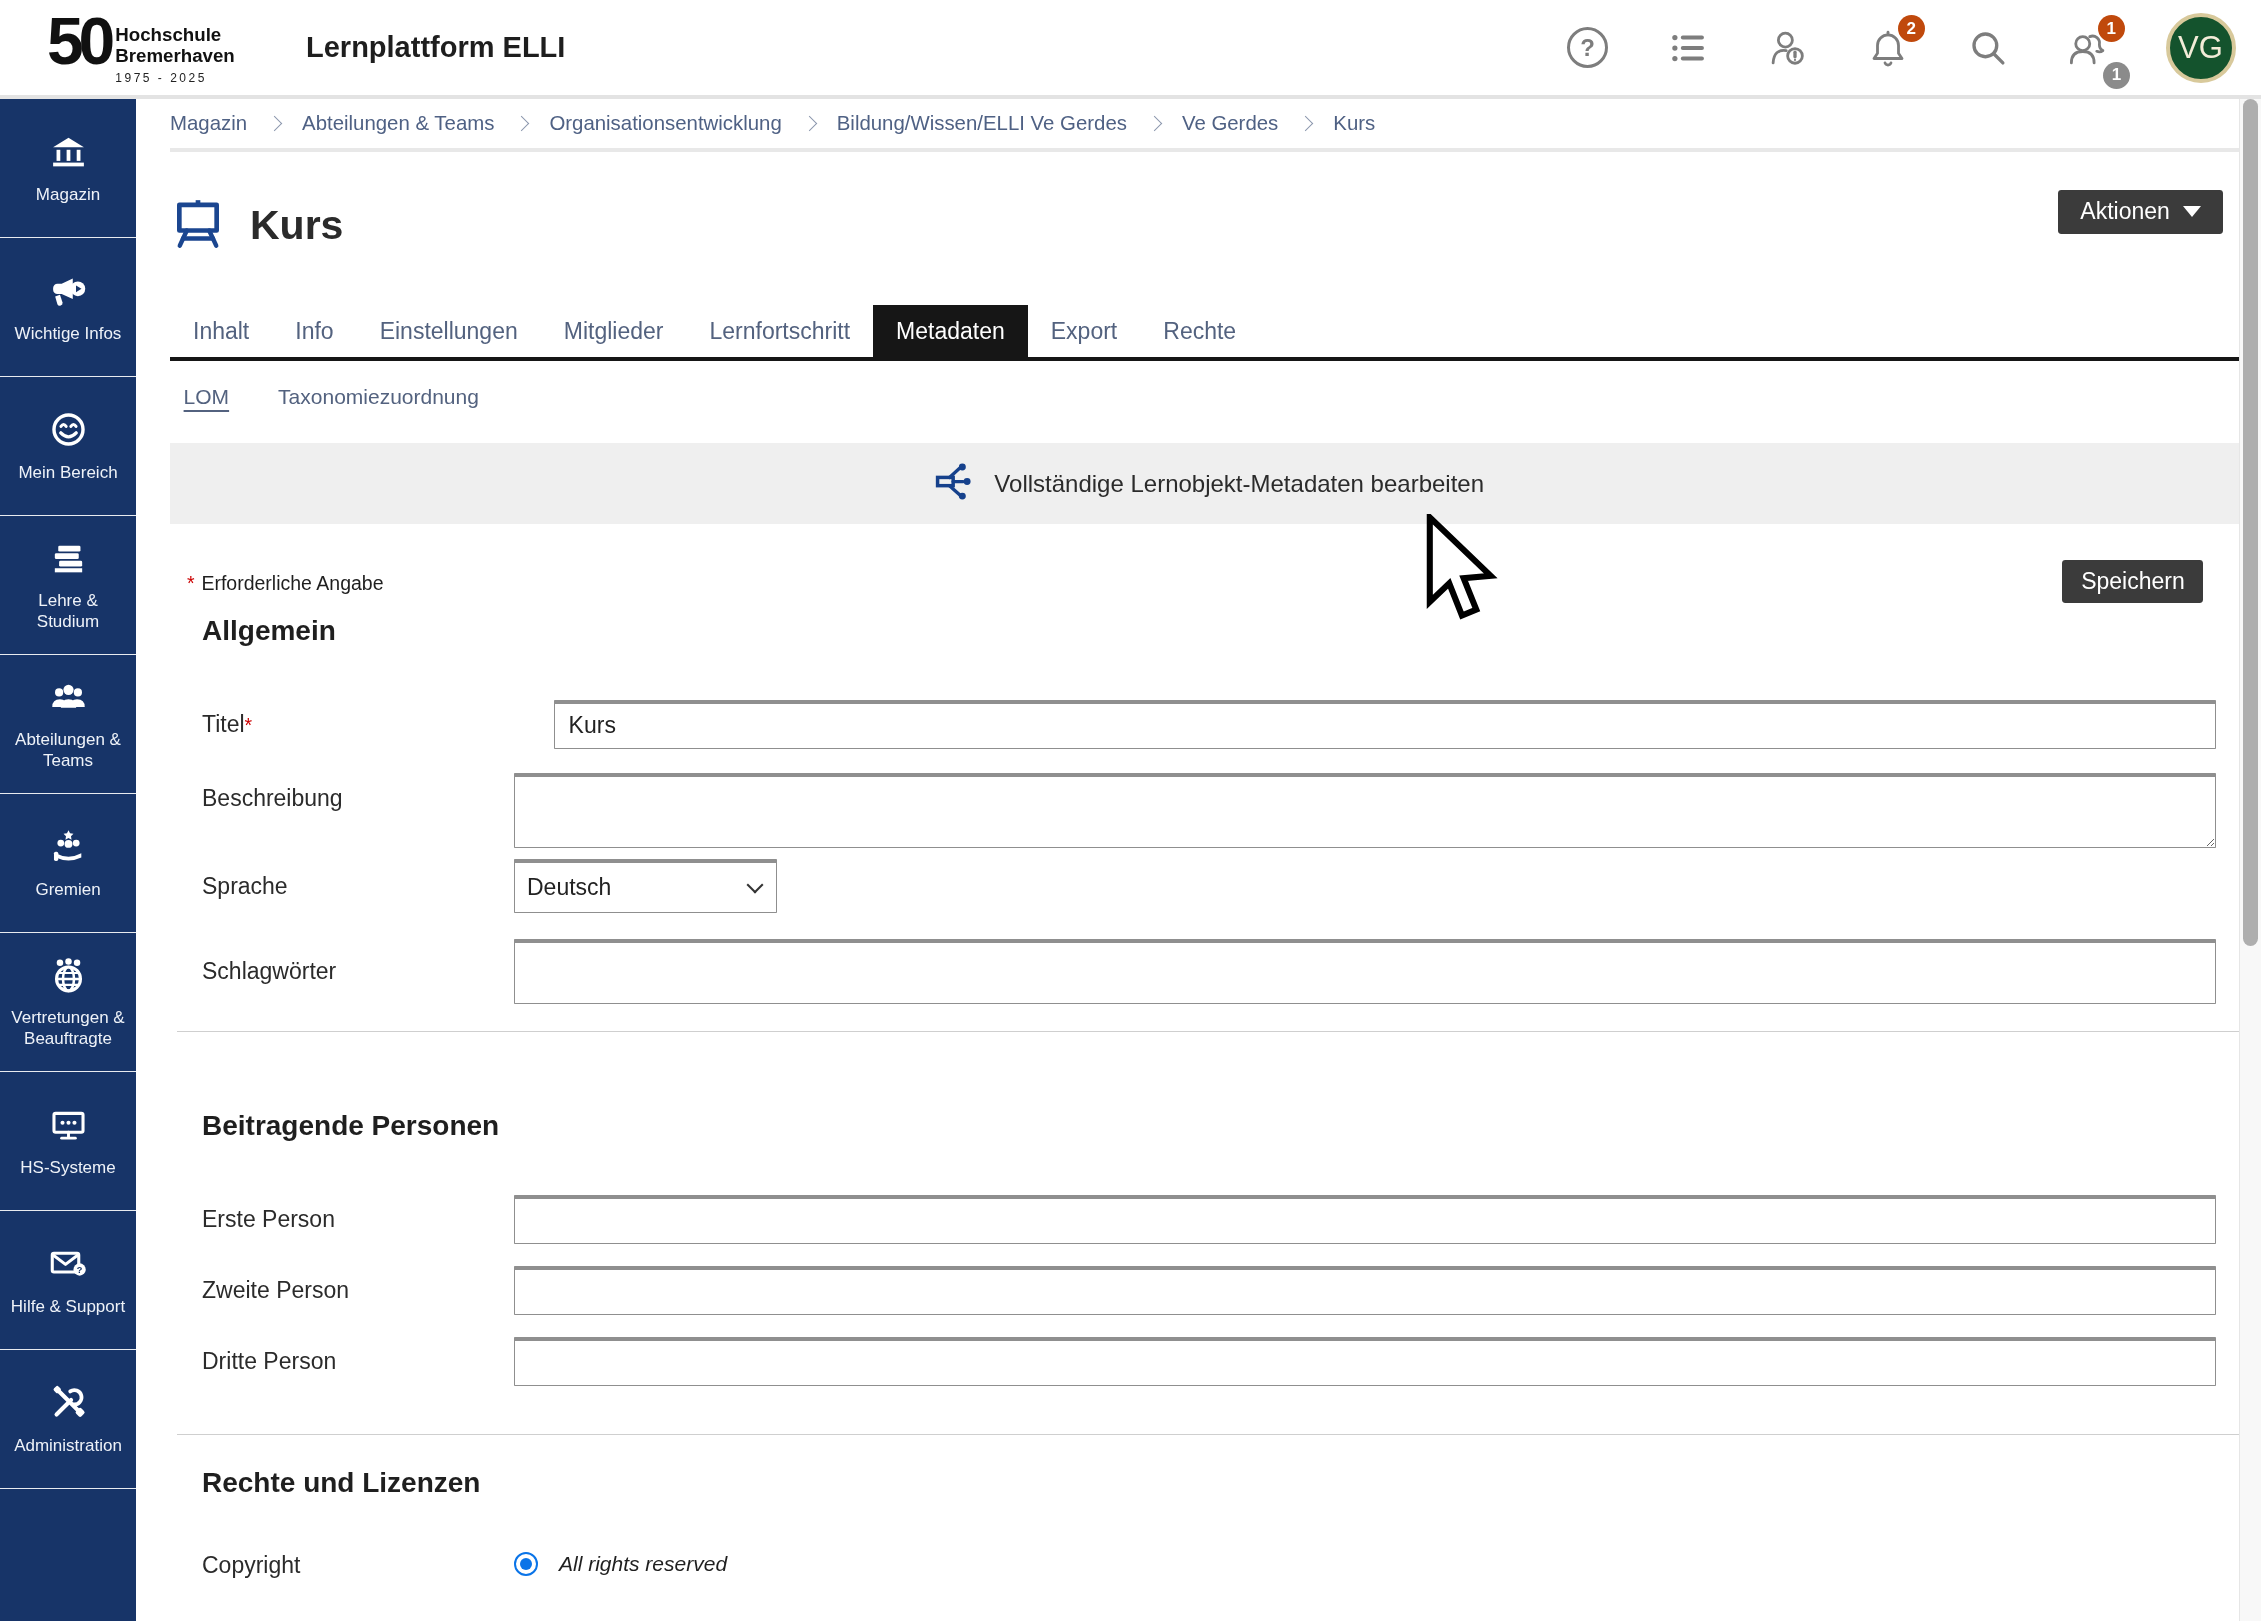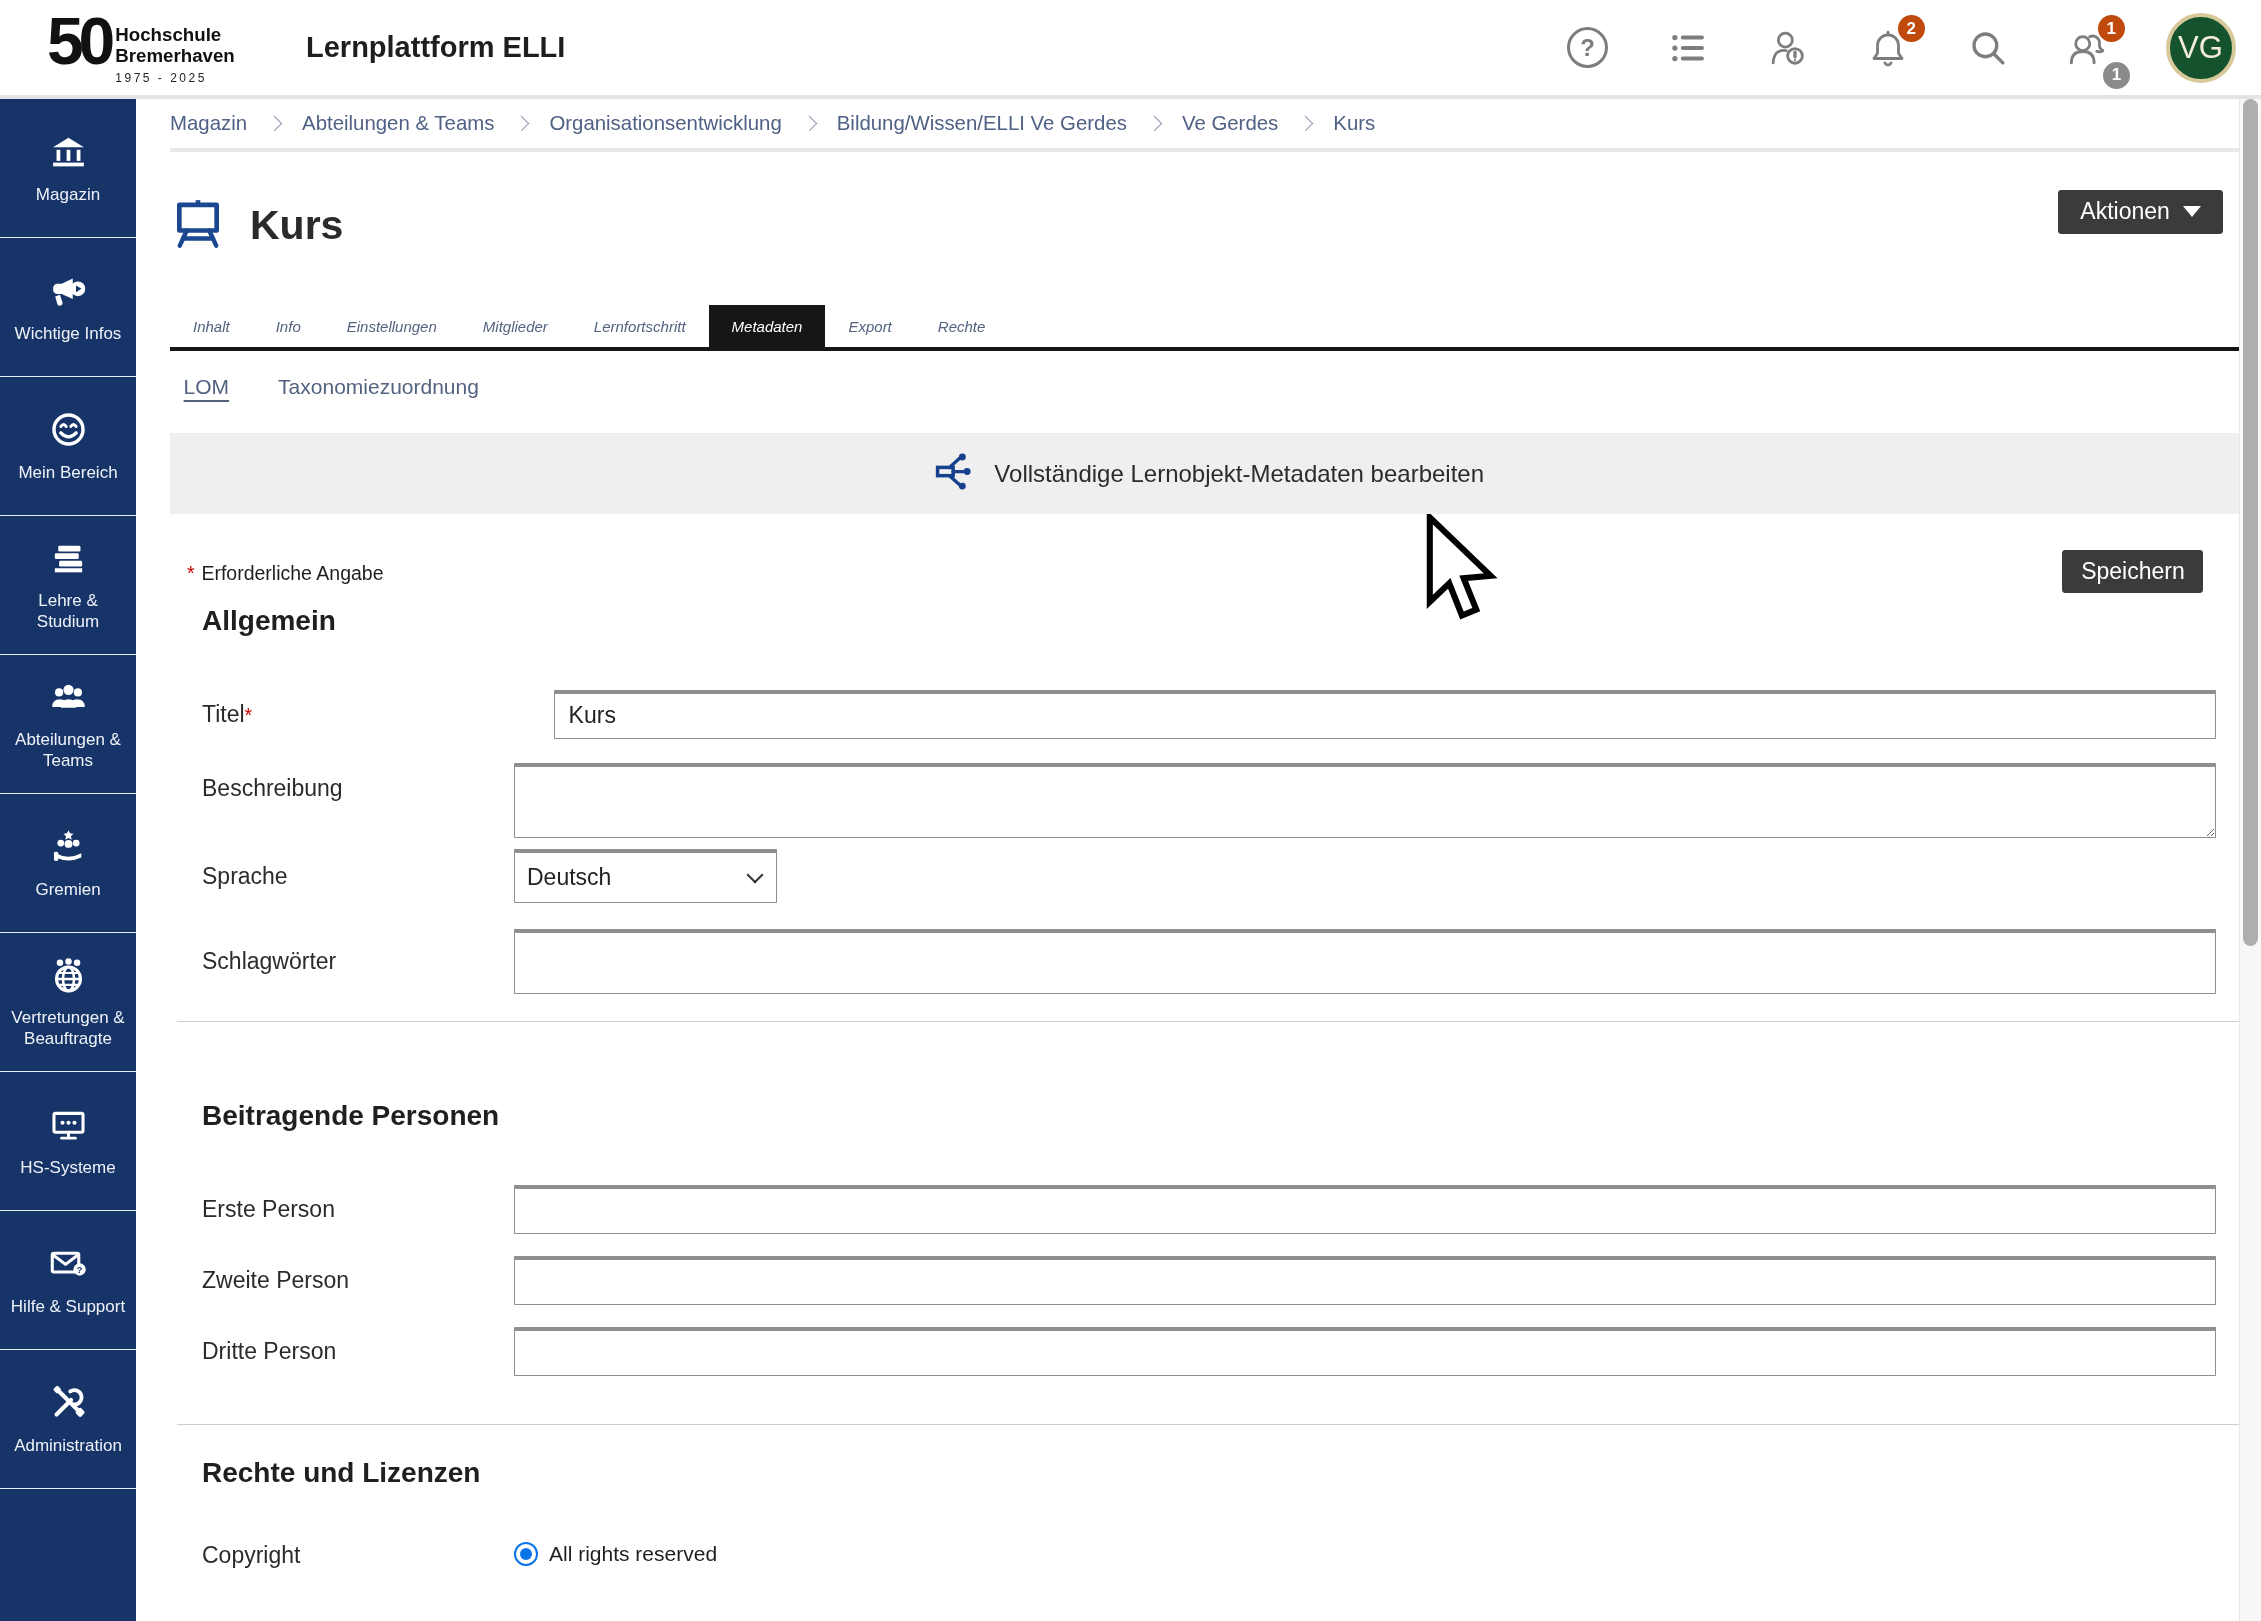--- a/index.html
+++ b/index.html
@@ -49,21 +49,21 @@
   .title-row { position: relative; margin-top: 41px; display: flex; align-items: center; }
   .obj-icon svg { width: 56px; height: 61px; stroke: #1b4690; fill: none; stroke-width: 1.9; stroke-linecap: round; stroke-linejoin: round; }
   .page-title { font-size: 41px; font-weight: 700; color: #2b2b2b; margin-left: 24px; }
   .btn-dark { background: #3b3b3b; color: #fff; border: none; border-radius: 3.4px; font-size: 23px;
               font-family: inherit; padding: 8.5px 22px; cursor: pointer; display: inline-flex; align-items: center; gap: 13.6px; justify-content: space-between; }
   .actions-btn { position: absolute; right: 24px; top: -3.4px; }
   .caret-down { width: 0; height: 0; border-left: 9.3px solid transparent; border-right: 9.3px solid transparent;
                 border-top: 11px solid #fff; display: inline-block; }
 
   .tabs { margin-top: 48px; display: flex; align-items: flex-end; border-bottom: 4.2px solid #161616; }
-  .tab { font-size: 15px; color: #53627f; padding: 12.7px 23px; cursor: pointer; white-space: nowrap; font-style: italic; }
+  .tab { font-size: 23px; color: #53627f; padding: 12.7px 23px; cursor: pointer; white-space: nowrap; }
   .tab.active { background: #161616; color: #fff; }
 
   .subtabs { margin-top: 24px; display: flex; align-items: center; gap: 49px; padding-left: 13.6px; }
   .subtab { font-size: 21px; color: #53627f; cursor: pointer; }
   .subtab.active { text-decoration: underline; text-underline-offset: 6px; }
 
   .meta-banner { margin-top: 34px; height: 81px; background: #efefef; display: flex; align-items: center;
                  justify-content: center; gap: 17px; cursor: pointer; }
   .meta-banner svg { width: 44px; height: 44px; }
   .meta-banner-label { font-size: 24px; color: #2b2b2b; }
@@ -100,21 +100,21 @@
   .row-titel { margin-top: 53px; gap: 40px; }
   .row-beschreibung { margin-top: 24px; }
   .row-beschreibung .f-label { padding-top: 12px; }
   .row-sprache { margin-top: 8.5px; }
   .row-schlagwoerter { margin-top: 25.5px; }
   .row-erste { margin-top: 53px; }
   .row-zweite { margin-top: 22px; }
   .row-dritte { margin-top: 22px; }
   .row-copyright { margin-top: 53px; }
 
-  .radio-line { display: flex; align-items: center; gap: 11px; }
+  .radio-line { display: flex; align-items: center; gap: 21px; font-style: italic; }
   .radio-dot { width: 24px; height: 24px; border-radius: 50%; border: 2.5px solid #0a74e8; position: relative; flex: 0 0 auto; }
   .radio-dot::after { content: ""; position: absolute; left: 50%; top: 50%; width: 12px; height: 12px;
                       transform: translate(-50%,-50%); border-radius: 50%; background: #0a74e8; }
   .radio-label { font-size: 21px; color: #1f1f1f; }
 
   
   .scroll-track { position: absolute; right: 0; top: 99px; bottom: 0; width: 22px; background: #f8f8f8;
                   border-left: 1.7px solid #e6e6e6; z-index: 20; }
   .scroll-thumb { position: absolute; top: 0; left: 3.4px; width: 14.4px; height: 847px; background: #aeaeae; border-radius: 7.6px; }
 

